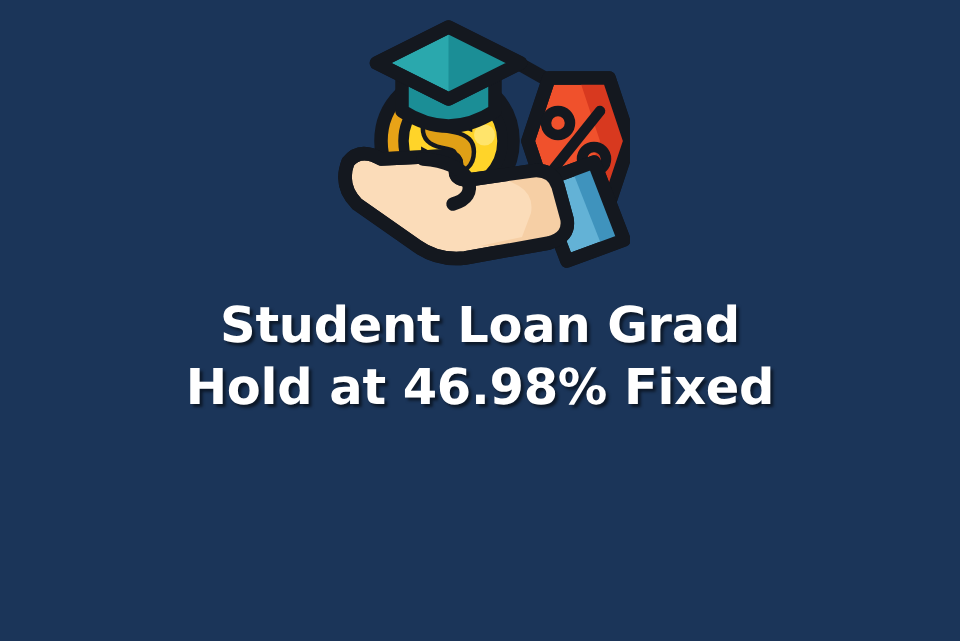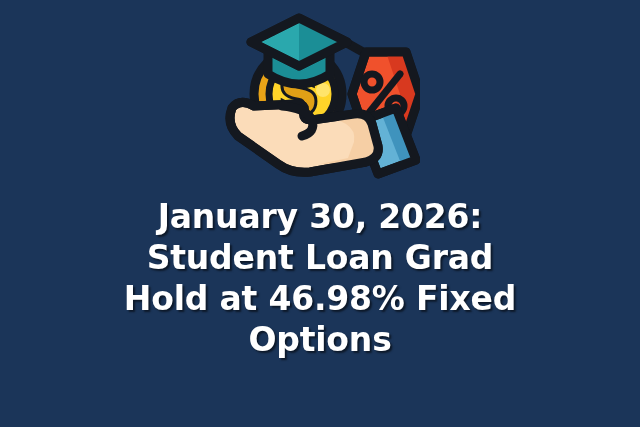--- a/index.html
+++ b/index.html
@@ -131,19 +131,17 @@
                  Q86 92 76 92
                  L34 94
                  Q20 86 12 96 Z" fill="none" stroke="#14181f" stroke-width="9" stroke-linejoin="round" stroke-linecap="round"></path>
 
         <path d="M62 94 Q86 96 92 108 Q96 120 82 124" fill="none" stroke="#14181f" stroke-width="9" stroke-linecap="round" stroke-linejoin="round"></path>
       </g>
     </svg>
   </div>
 
   <div id="headline">
-    <span class="headline-line">January 30, 2026:</span>
     <span class="headline-line">Student Loan Grad</span>
     <span class="headline-line">Hold at 46.98% Fixed</span>
-    <span class="headline-line">Options</span>
   </div>
 
 </div>
 
 </body></html>

